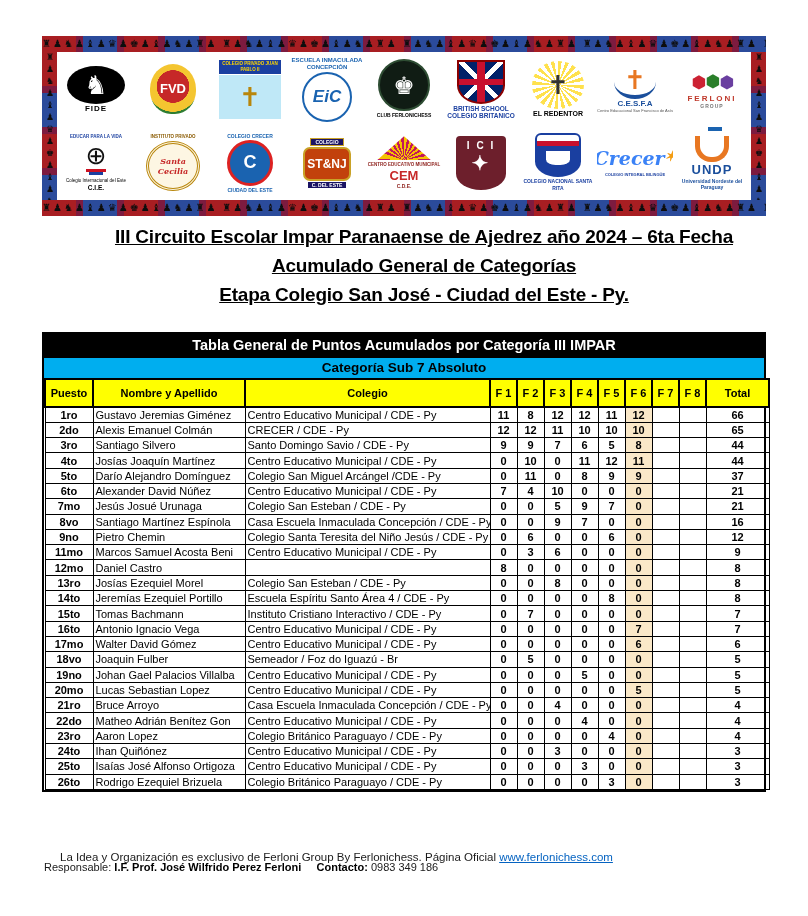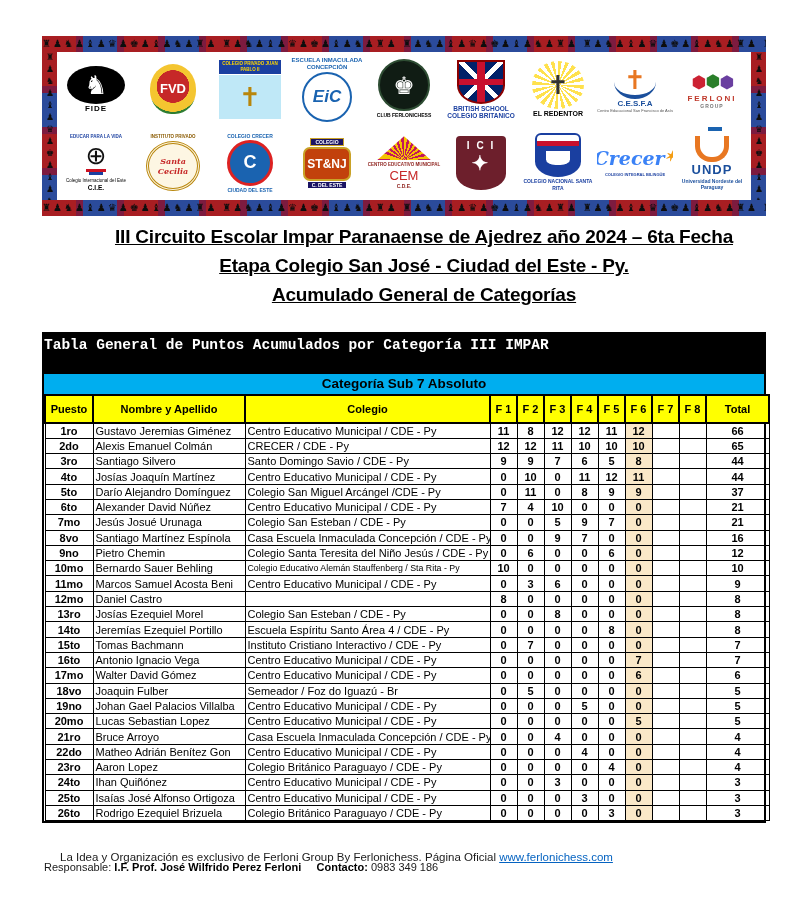--- a/index.html
+++ b/index.html
@@ -86,21 +86,21 @@
 
   .logo-stenj .lg-top { background:#1b1464; color:#fff; border:1px solid #c9a227; padding:0 4px; font-size:5px; }
   .logo-stenj .lg-text { width:48px; height:34px; background:#c2410c; border:2px solid #c9a227; border-radius:7px;
       color:#fff; font-size:12px; font-weight:bold; display:flex; align-items:center; justify-content:center; }
   .logo-stenj .lg-sub { background:#1b1464; color:#fff; padding:0 4px; font-size:5px; }
 
   .logo-cem .lg-top { width:54px; height:24px;
       background:repeating-conic-gradient(from -80deg at 50% 100%, #f5c400 0 8deg, #c2185b 8deg 16deg);
       clip-path:polygon(0 100%, 50% 0, 100% 100%); }
   .logo-cem .lg-caption { color:#8c1d18; font-size:4.5px; }
-  .logo-cem .lg-text { color:#c62828; font-weight:normal; font-size:13px; line-height:13px; }
+  .logo-cem .lg-text { color:#c62828; font-weight:bold; font-size:13px; line-height:13px; }
   .logo-cem .lg-sub { color:#8c1d18; }
 
   .logo-ici .lg-text { width:50px; height:54px; background:#6d1f2c; border-radius:4px 4px 50% 50% / 4px 4px 30% 30%;
       color:#fff; font-size:10px; font-weight:bold; letter-spacing:2px; padding-top:4px; position:relative; }
   .logo-ici .lg-text::after { content:"✦"; display:block; color:#fff; font-size:20px; line-height:24px; }
 
   .logo-santarita .lg-glyph { width:46px; height:44px; border-radius:6px 6px 50% 50% / 6px 6px 35% 35%;
       background:linear-gradient(#fff 0 6px, #c8102e 6px 11px, #1a3fa0 11px);
       border:2px solid #1a3fa0; position:relative; }
   .logo-santarita .lg-glyph::after { content:""; position:absolute; left:9px; top:16px; width:24px; height:14px;
@@ -118,22 +118,22 @@
   .logo-undp .lg-text { color:#1b4f9c; font-weight:bold; font-size:13px; letter-spacing:1px; line-height:14px; }
   .logo-undp .lg-sub { color:#1b4f9c; }
 
   
   .titles { position:absolute; left:0; top:226px; width:808px; text-align:center; }
   .title-line { font-size:19px; font-weight:bold; color:#000; text-decoration:underline; margin-bottom:7px;
                 letter-spacing:-0.2px;padding-left:40px; }
 
   
   .table-block { position:absolute; left:42px; top:332px; width:724px; border:2px solid #000; background:#fff; }
-  .band-black { background:#000; color:#fff; font-weight:bold; font-size:14.5px; 
-                padding:3px 0 20px;font-family:Liberation Mono, monospace; }
+  .band-black { background:#000; color:#fff; font-weight:bold; font-size:14.5px; text-align:center;
+                padding:3px 0 4px; }
   .band-cyan { background:#00AEEF; color:#000; font-weight:bold; font-size:13.5px; text-align:center;
                padding:2px 0 3px; border-top:1px solid #000; }
   table { border-collapse:collapse; table-layout:fixed; width:100%; }
   th, td { border:1px solid #000; overflow:hidden; white-space:nowrap; }
   thead th { background:#FFFF00; font-weight:bold; font-size:11px; height:28px; border:2px solid #000; padding:0 1px; }
   tbody td { height:15.3px; font-size:11px; padding:0 2px; }
   td.c-puesto { font-weight:bold; text-align:center; }
   td.c-nombre { text-align:left; }
   td.c-colegio { text-align:left; }
   td.c-colegio.fit { font-size:8.8px; }
@@ -240,22 +240,22 @@
             <span class="lg-glyph"></span>
             <span class="lg-text">UNDP</span>
             <span class="lg-sub">Universidad Nordeste del Paraguay</span>
           </div>
         </div>
     </div>
   </div>
 
   <div class="titles">
     <div class="title-line">III Circuito Escolar Impar Paranaense de Ajedrez año 2024 – 6ta Fecha</div>
+    <div class="title-line">Acumulado General de Categorías</div>
     <div class="title-line">Etapa Colegio San José - Ciudad del Este -  Py.</div>
-    <div class="title-line">Acumulado General de Categorías</div>
   </div>
 
   <div class="table-block">
     <div class="band-black">Tabla General de Puntos Acumulados por Categoría III IMPAR</div>
     <div class="band-cyan">Categoría Sub 7 Absoluto</div>
     <table>
       <colgroup>
         <col style="width:48px">
           <col style="width:152px">
           <col style="width:245px">
@@ -406,34 +406,20 @@
             <td class="c-f">6</td>
             <td class="c-f">0</td>
             <td class="c-f">0</td>
             <td class="c-f">6</td>
             <td class="c-f f6">0</td>
             <td class="c-f"></td>
             <td class="c-f"></td>
             <td class="c-total">12</td>
           </tr>
           <tr>
-            <td class="c-puesto">10mo</td>
-            <td class="c-nombre">Bernardo Sauer Behling</td>
-            <td class="c-colegio fit">Colegio Educativo Alemán Stauffenberg / Sta Rita - Py</td>
-            <td class="c-f">10</td>
-            <td class="c-f">0</td>
-            <td class="c-f">0</td>
-            <td class="c-f">0</td>
-            <td class="c-f">0</td>
-            <td class="c-f f6">0</td>
-            <td class="c-f"></td>
-            <td class="c-f"></td>
-            <td class="c-total">10</td>
-          </tr>
-          <tr>
             <td class="c-puesto">11mo</td>
             <td class="c-nombre">Marcos Samuel Acosta Beni</td>
             <td class="c-colegio">Centro Educativo Municipal / CDE - Py</td>
             <td class="c-f">0</td>
             <td class="c-f">3</td>
             <td class="c-f">6</td>
             <td class="c-f">0</td>
             <td class="c-f">0</td>
             <td class="c-f f6">0</td>
             <td class="c-f"></td>

